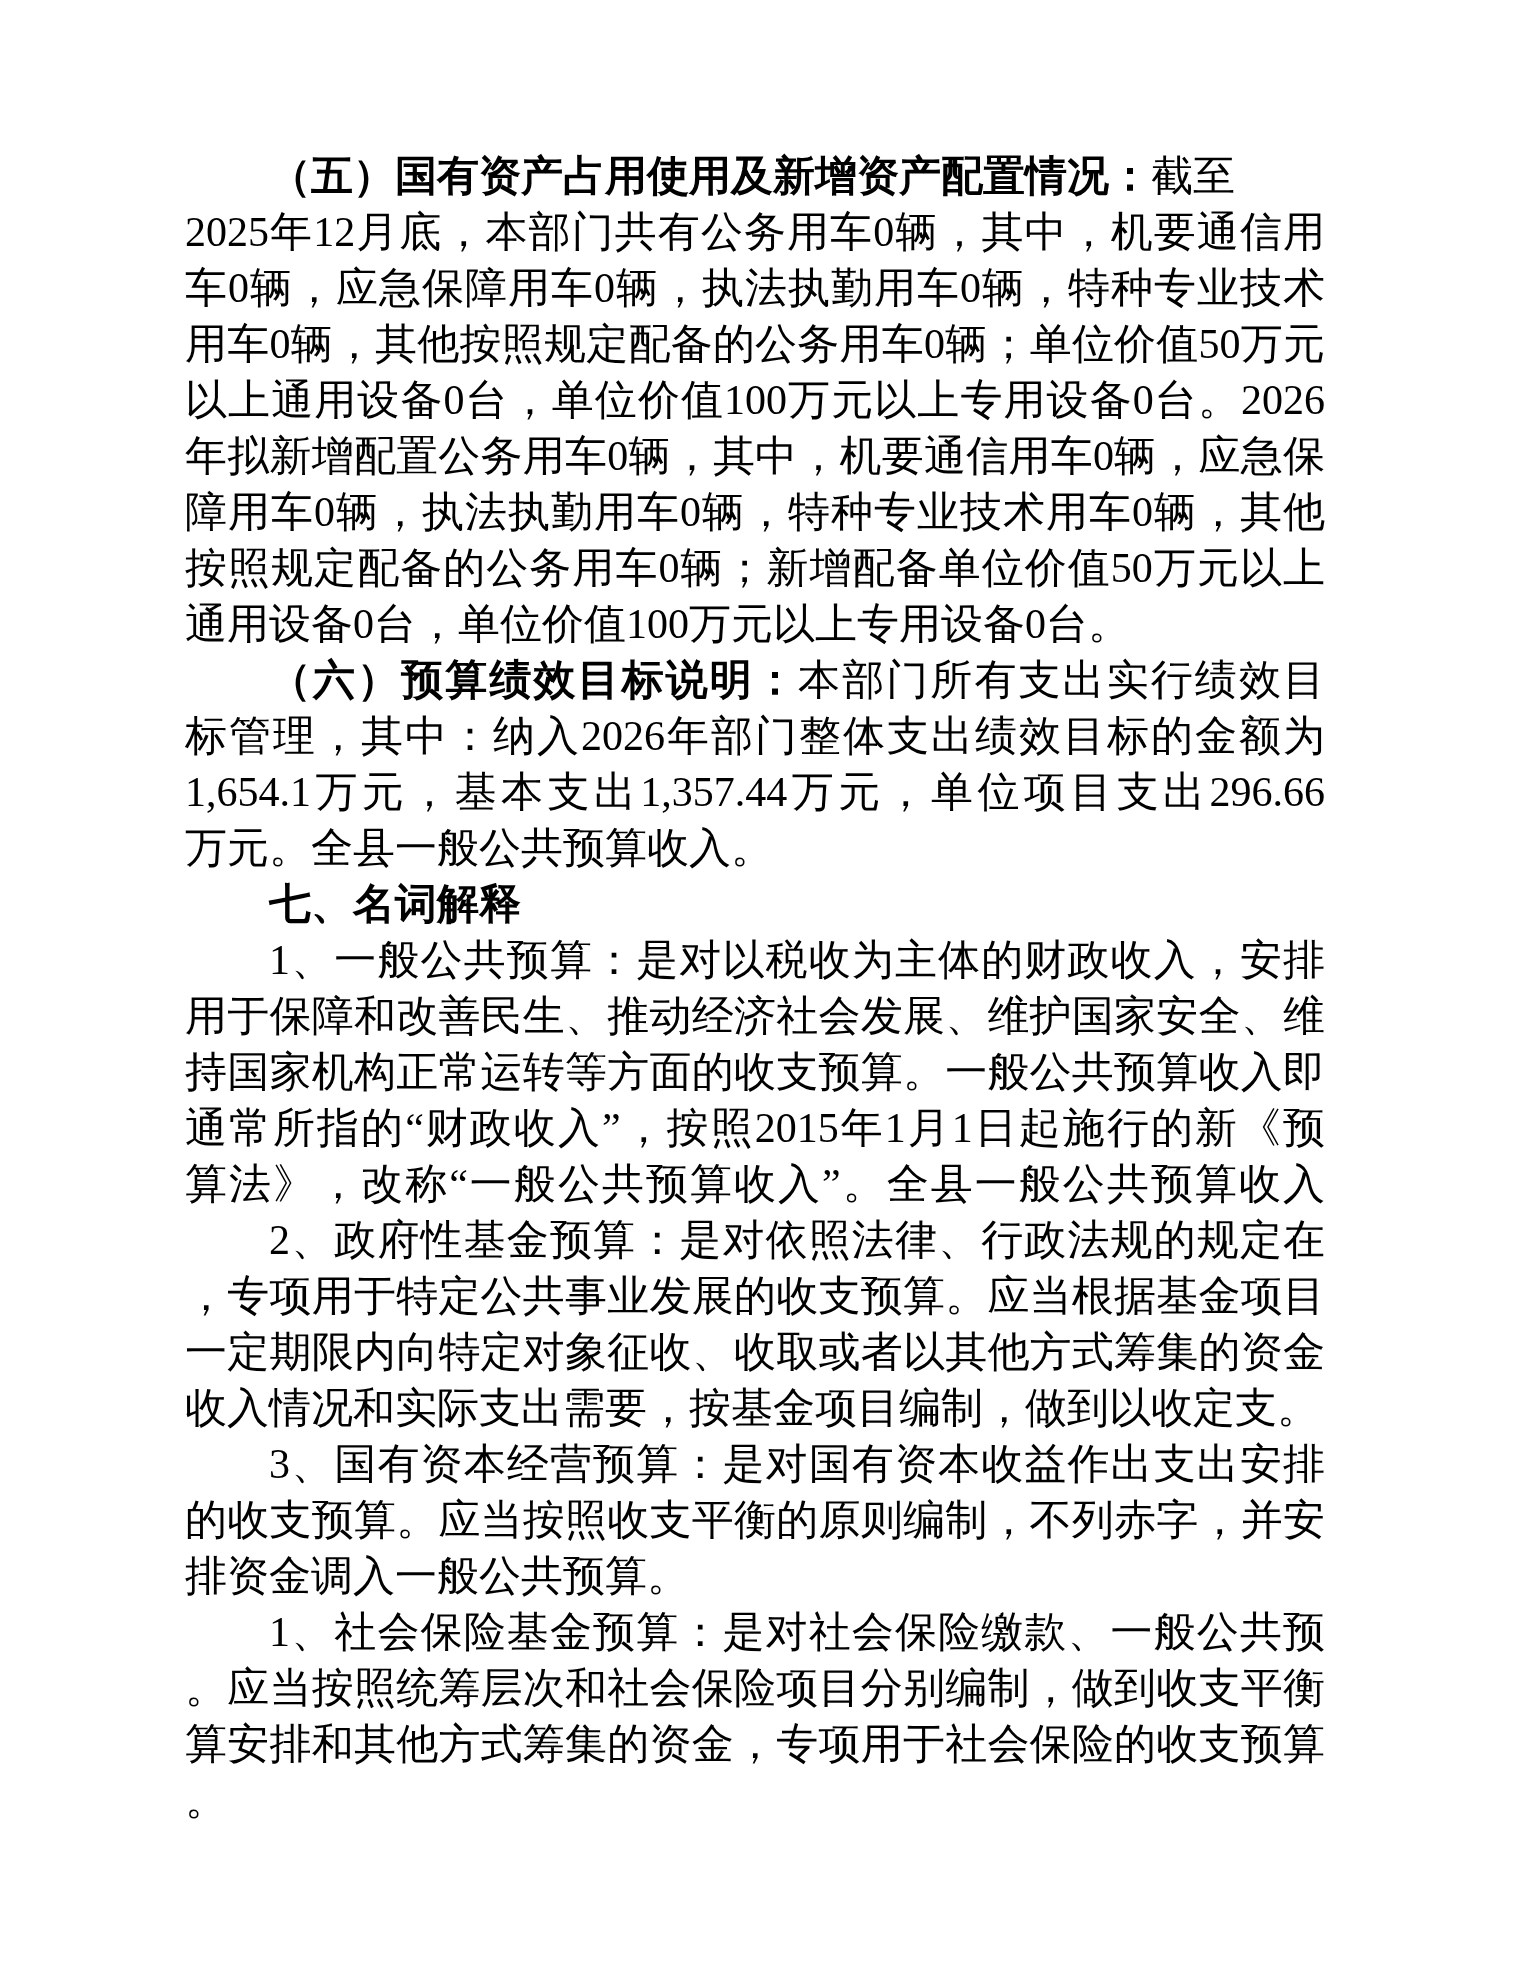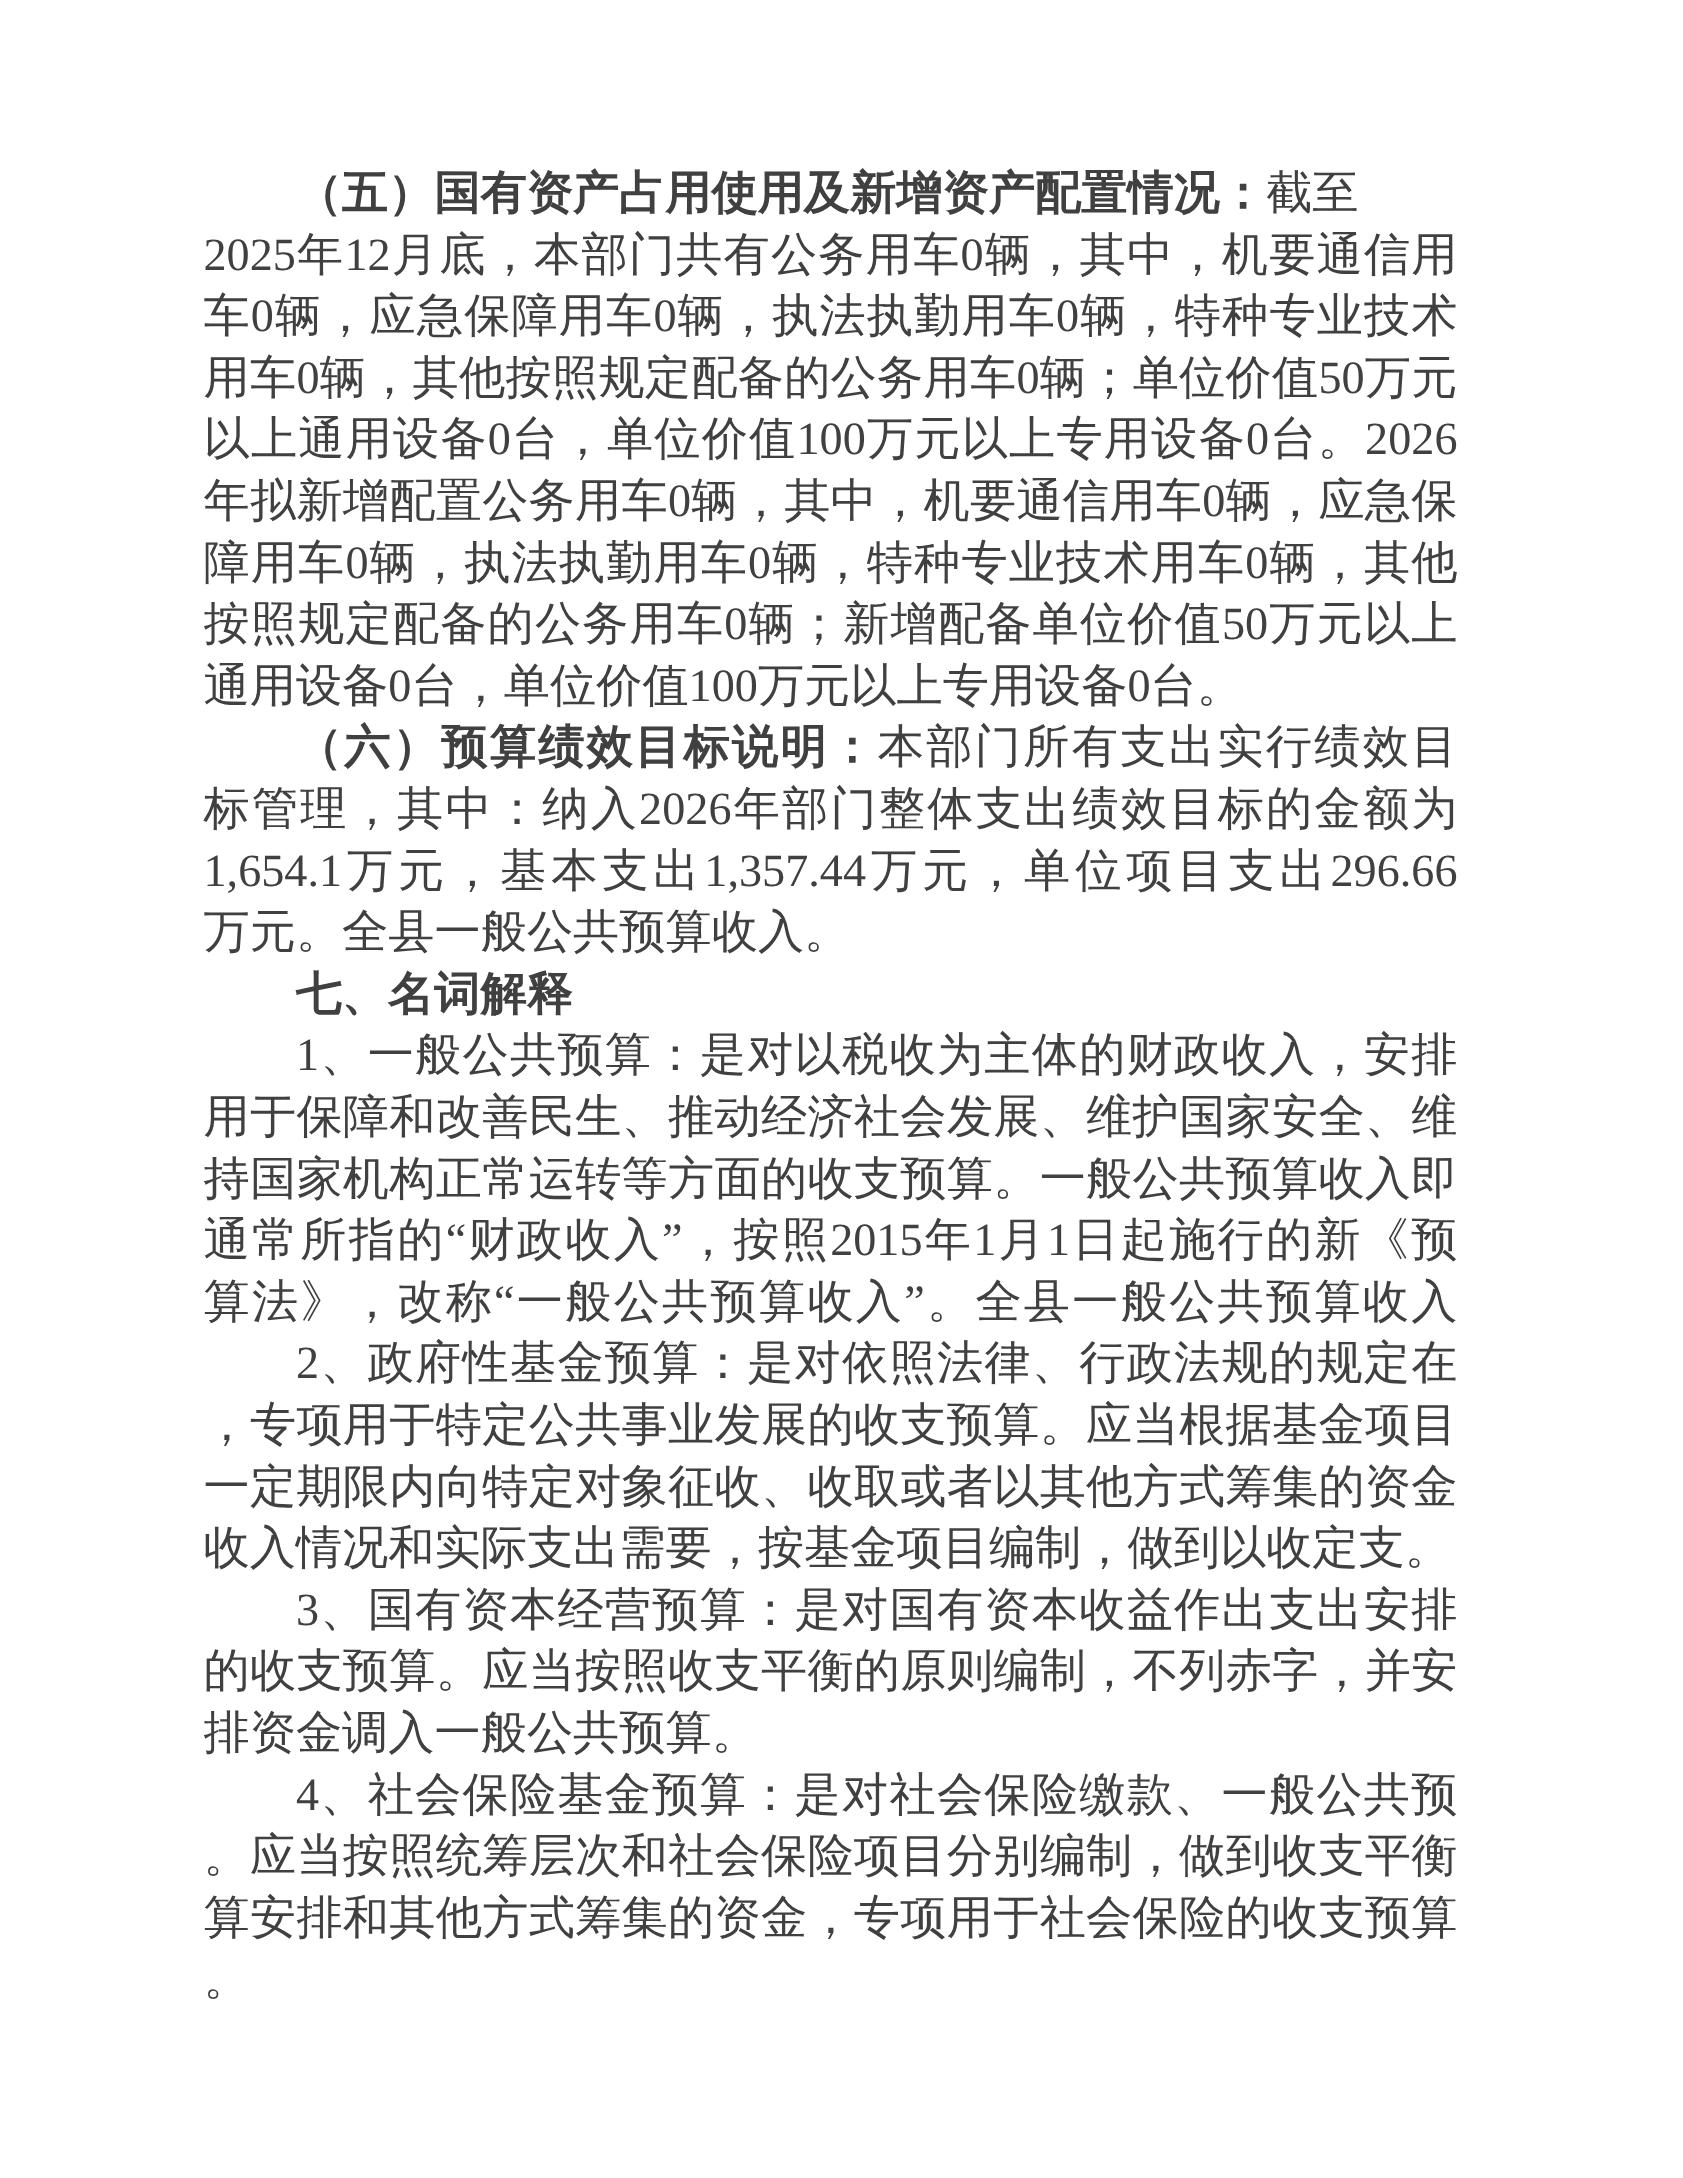--- a/index.html
+++ b/index.html
@@ -7,21 +7,21 @@
     padding: 0;
     background: #ffffff;
   }
   .page {
     position: relative;
     width: 1530px;
     height: 1980px;
     background: #ffffff;
     overflow: hidden;
     font-family: "Liberation Serif", "DejaVu Serif", serif;
-    color: #404040;
+    color: #000000;
   }
   .doc {
     position: absolute;
     left: 185px;
     top: 148px;
     width: 1140px;
     font-size: 42px;
     line-height: 56px;
     letter-spacing: 0;
   }
@@ -80,19 +80,19 @@
         <div class="line full"><span class="seg">，专项用于特定公共事业发展的收支预算。应当根据基金项目</span></div>
         <div class="line full"><span class="seg">一定期限内向特定对象征收、收取或者以其他方式筹集的资金</span></div>
         <div class="line last"><span class="seg">收入情况和实际支出需要，按基金项目编制，做到以收定支。</span></div>
       </div>
       <div class="para">
         <div class="line indent full"><span class="seg">3、国有资本经营预算：是对国有资本收益作出支出安排</span></div>
         <div class="line full"><span class="seg">的收支预算。应当按照收支平衡的原则编制，不列赤字，并安</span></div>
         <div class="line last"><span class="seg">排资金调入一般公共预算。</span></div>
       </div>
       <div class="para">
-        <div class="line indent full"><span class="seg">4、社会保险基金预算：是对社会保险缴款、一般公共预</span></div>
+        <div class="line indent full"><span class="seg">1、社会保险基金预算：是对社会保险缴款、一般公共预</span></div>
         <div class="line full"><span class="seg">。应当按照统筹层次和社会保险项目分别编制，做到收支平衡</span></div>
         <div class="line full"><span class="seg">算安排和其他方式筹集的资金，专项用于社会保险的收支预算</span></div>
         <div class="line last"><span class="seg">。</span></div>
       </div>
     </div>
 </div>
 
 </body></html>

